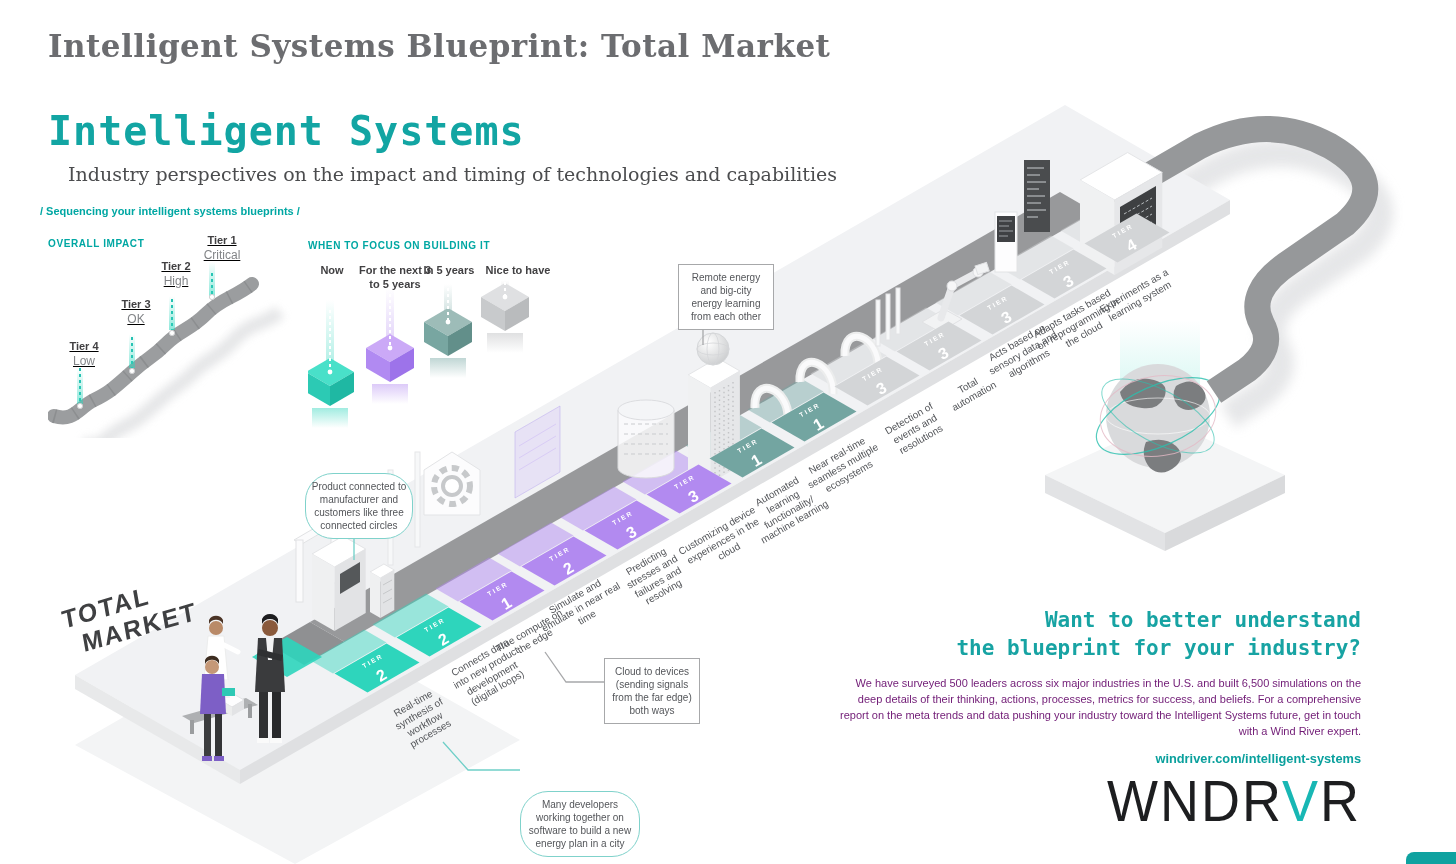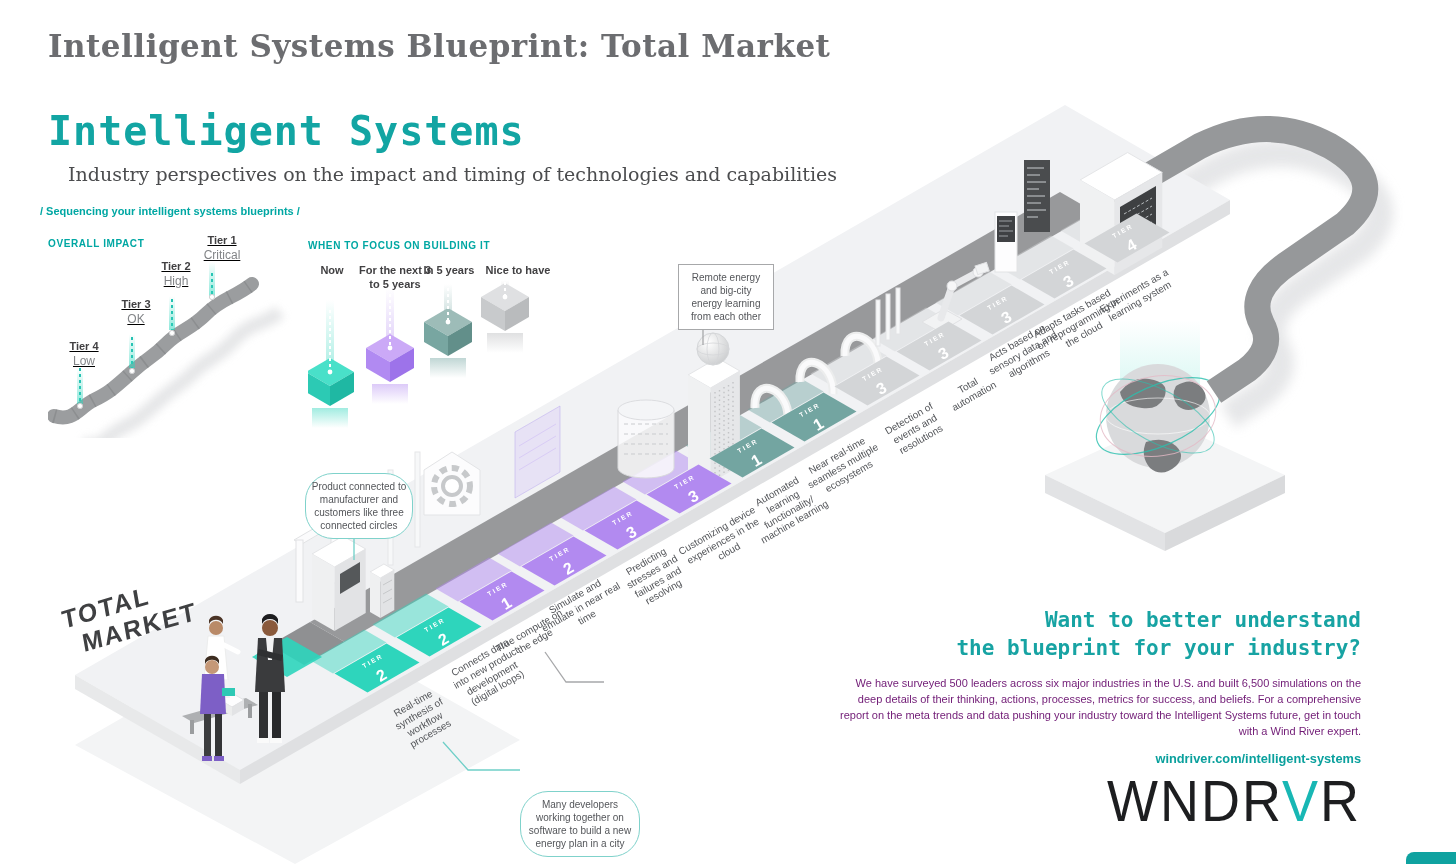--- a/index.html
+++ b/index.html
@@ -539,20 +539,21 @@
   <div class="belt-label" style="left:786px;top:507px;width:82px;">Automated learning functionality/ machine learning</div>
   <div class="belt-label" style="left:843px;top:466px;width:84px;">Near real-time seamless multiple ecosystems</div>
   <div class="belt-label" style="left:915px;top:429px;width:80px;">Detection of events and resolutions</div>
   <div class="belt-label" style="left:971px;top:391px;width:70px;">Total automation</div>
   <div class="belt-label" style="left:1023px;top:353px;width:92px;">Acts based on sensory data and algorithms</div>
   <div class="belt-label" style="left:1078px;top:324px;width:96px;">Adapts tasks based on reprogramming in the cloud</div>
   <div class="belt-label" style="left:1137px;top:296px;width:96px;">Experiments as a learning system</div>
 
   <div class="callout" style="left:678px;top:264px;width:84px;">Remote energy and big-city energy learning from each other</div>
   <div class="callout teal" style="left:305px;top:473px;width:96px;">Product connected to manufacturer and customers like three connected circles</div>
+  <div class="callout" style="left:604px;top:658px;width:84px;">Cloud to devices (sending signals from the far edge) both ways</div>
   <div class="callout teal" style="left:520px;top:745px;width:108px;margin-top:46px;">Many developers working together on software to build a new energy plan in a city</div>
 
   <div class="abs cta">
     <div class="cta-heading">
       <div>Want to better understand</div>
       <div>the blueprint for your industry?</div>
     </div>
     <div class="cta-body">We have surveyed 500 leaders across six major industries in the U.S. and built 6,500 simulations on the deep details of their thinking, actions, processes, metrics for success, and beliefs. For a comprehensive report on the meta trends and data pushing your industry toward the Intelligent Systems future, get in touch with a Wind River expert.</div>
     <a class="cta-link" href="#">windriver.com/intelligent-systems</a>
   </div>

